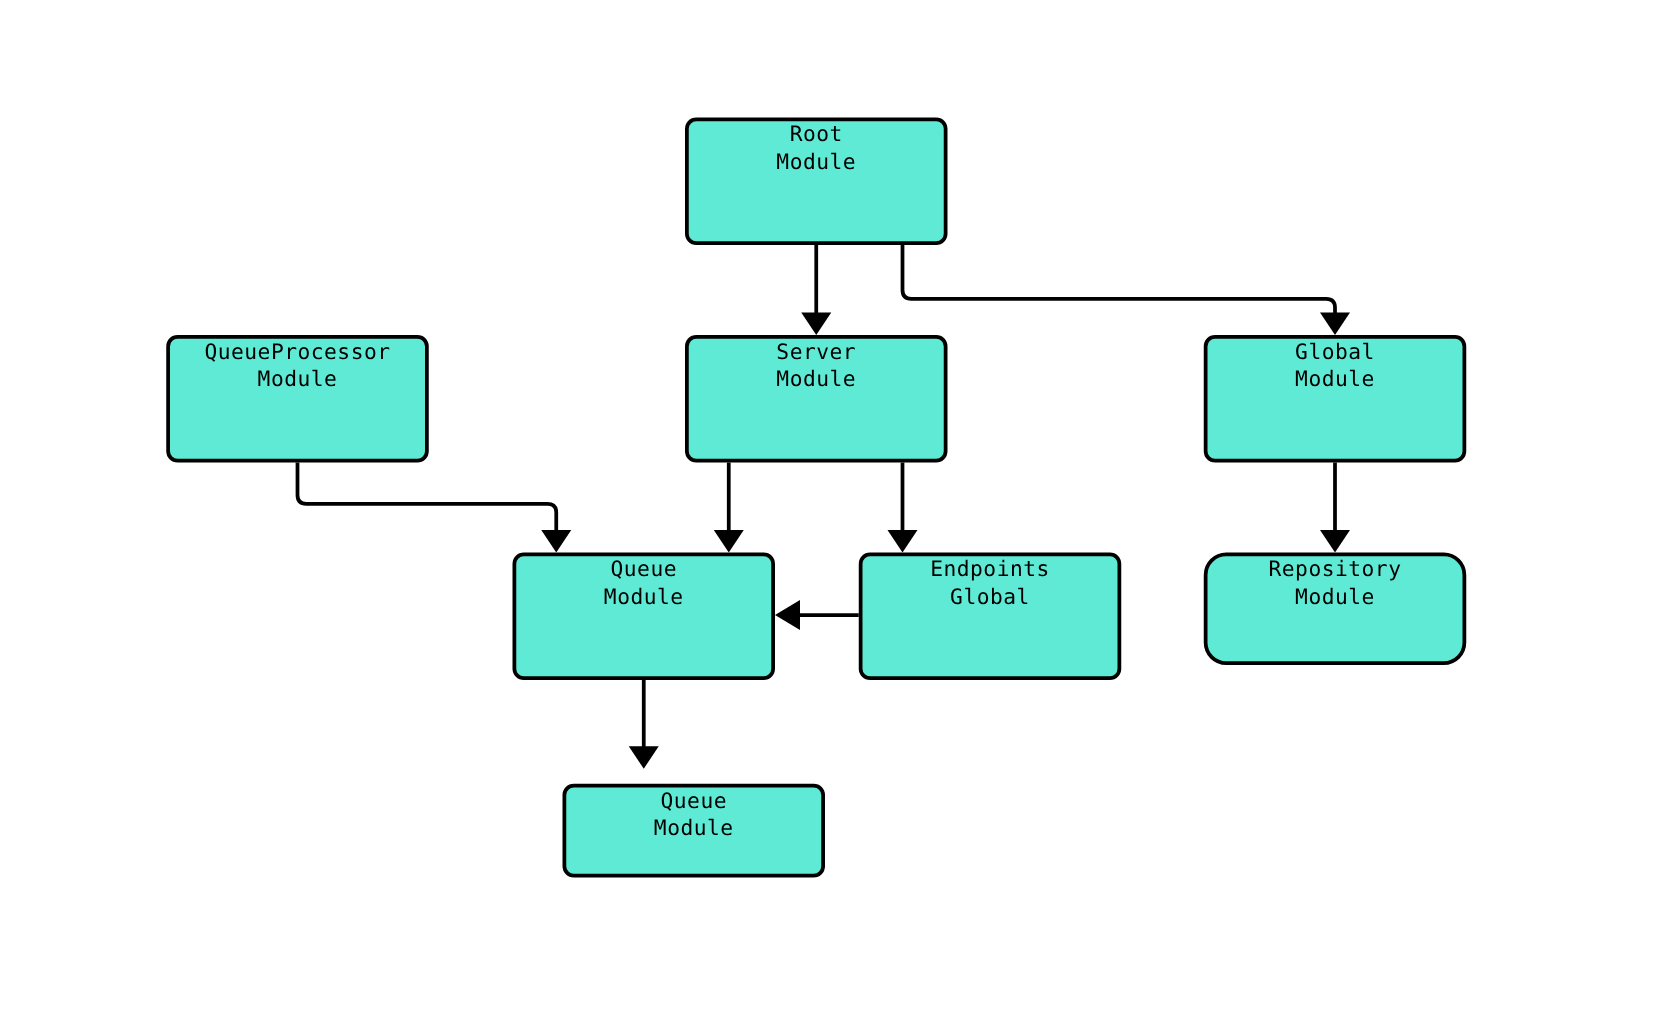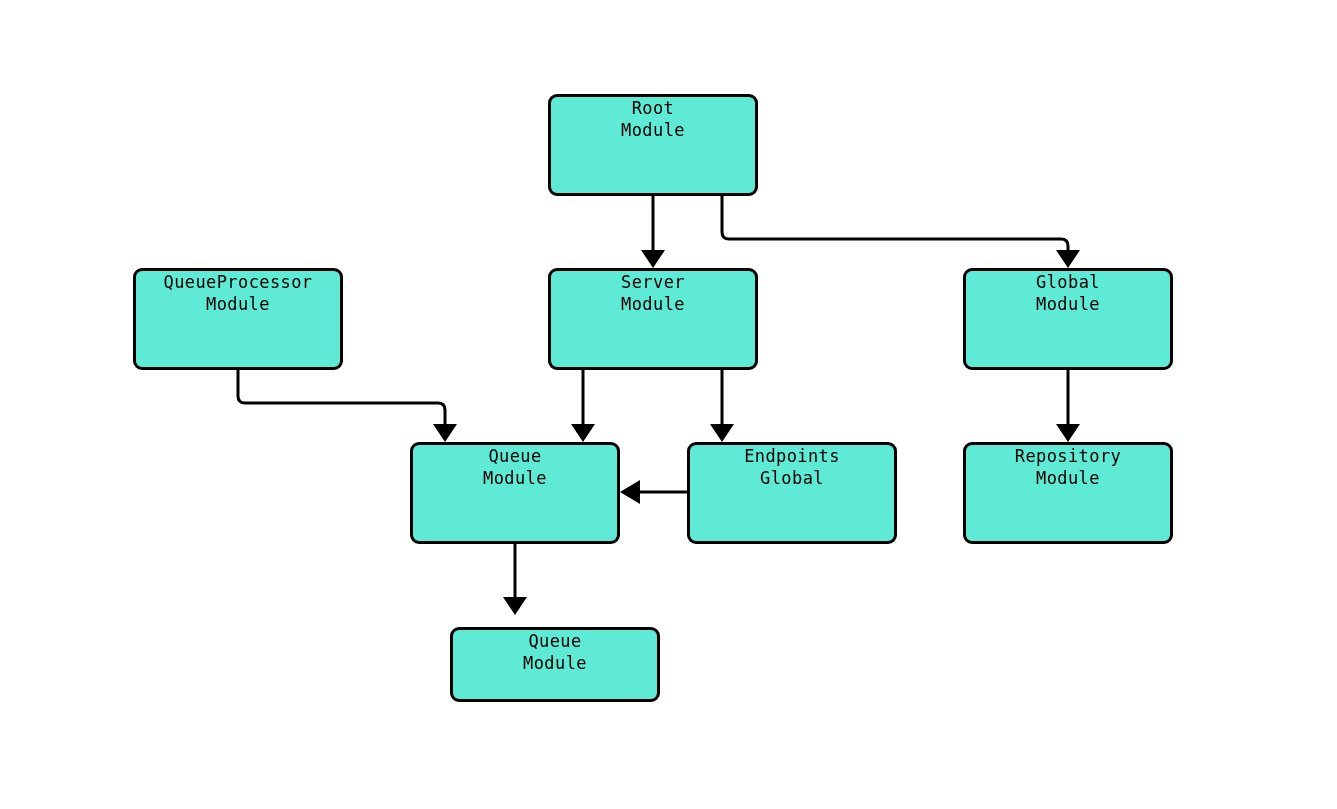--- a/index.html
+++ b/index.html
@@ -108,21 +108,21 @@
   <div class="node-box" style="left:410px; top:442px; width:210px; height:102px;">
     <span class="node-label">Queue
 Module</span>
   </div>
 
   <div class="node-box" style="left:687px; top:442px; width:210px; height:102px;">
     <span class="node-label">Endpoints
 Global</span>
   </div>
 
-  <div class="node-box" style="left:963px; top:442px; width:210px; height:102px;">
+  <div class="node-box" style="left:963px; top:442px; width:210px; height:90px;border-radius:18px;">
     <span class="node-label">Repository
 Module</span>
   </div>
 
   <div class="node-box" style="left:410px; top:627px; width:210px; height:75px;margin-left:40px;">
     <span class="node-label">Queue
 Module</span>
   </div>
 
 </div>

